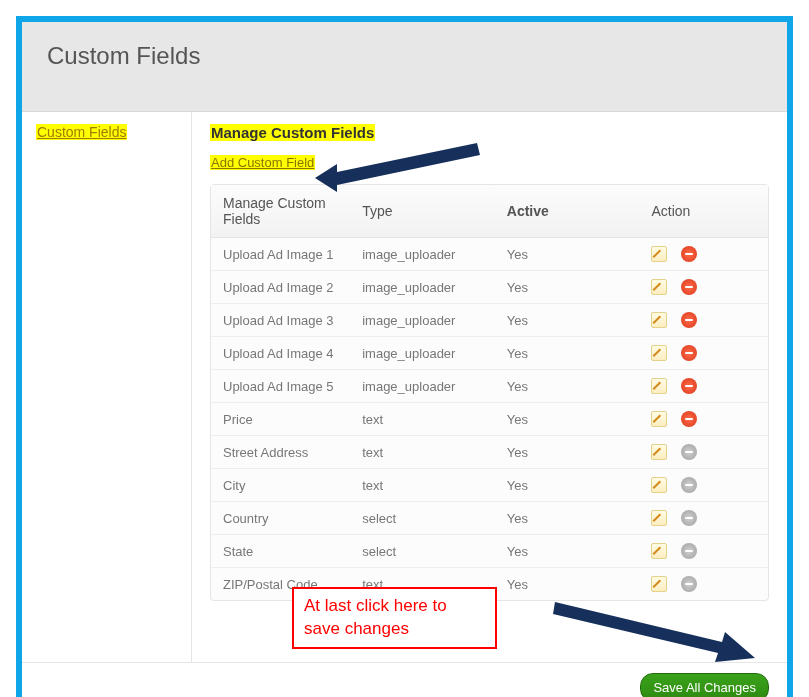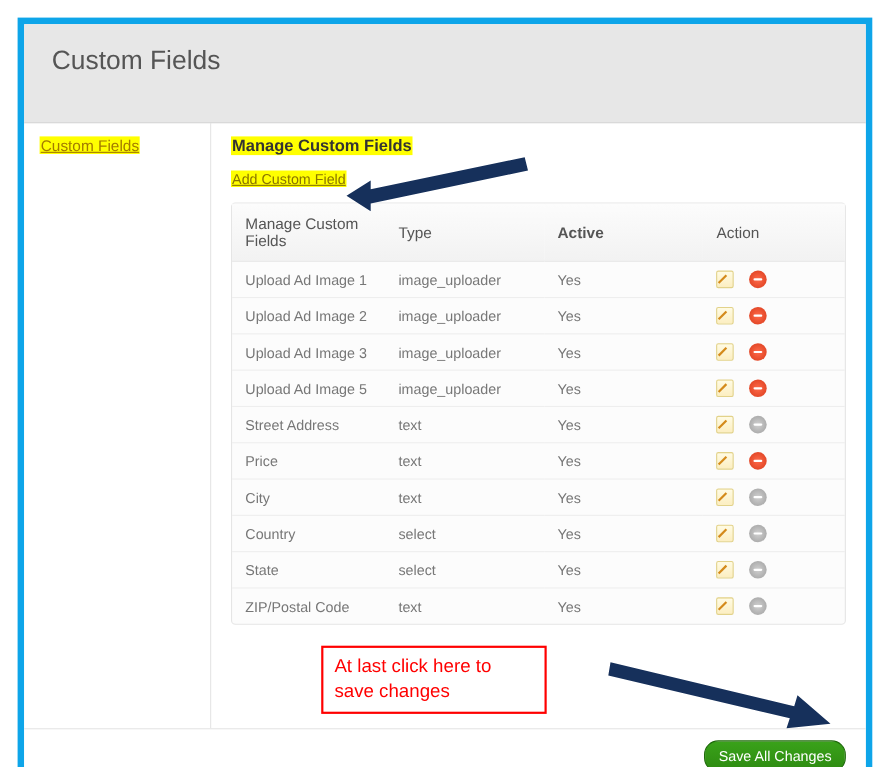--- a/index.html
+++ b/index.html
@@ -216,49 +216,60 @@
                 <td>image_uploader</td>
                 <td>Yes</td>
                 <td>
                   <div class="action-cell">
                     <span class="edit-icon"></span>
                     <span class="del-icon del-red"></span>
                   </div>
                 </td>
               </tr>
               <tr>
+                <td>Upload Ad Image 4</td>
+                <td>image_uploader</td>
+                <td>Yes</td>
+                <td>
+                  <div class="action-cell">
+                    <span class="edit-icon"></span>
+                    <span class="del-icon del-red"></span>
+                  </div>
+                </td>
+              </tr>
+              <tr>
                 <td>Upload Ad Image 5</td>
                 <td>image_uploader</td>
+                <td>Yes</td>
+                <td>
+                  <div class="action-cell">
+                    <span class="edit-icon"></span>
+                    <span class="del-icon del-red"></span>
+                  </div>
+                </td>
+              </tr>
+              <tr>
+                <td>Price</td>
+                <td>text</td>
                 <td>Yes</td>
                 <td>
                   <div class="action-cell">
                     <span class="edit-icon"></span>
                     <span class="del-icon del-red"></span>
                   </div>
                 </td>
               </tr>
               <tr>
                 <td>Street Address</td>
                 <td>text</td>
                 <td>Yes</td>
                 <td>
                   <div class="action-cell">
                     <span class="edit-icon"></span>
                     <span class="del-icon del-gray"></span>
-                  </div>
-                </td>
-              </tr>
-              <tr>
-                <td>Price</td>
-                <td>text</td>
-                <td>Yes</td>
-                <td>
-                  <div class="action-cell">
-                    <span class="edit-icon"></span>
-                    <span class="del-icon del-red"></span>
                   </div>
                 </td>
               </tr>
               <tr>
                 <td>City</td>
                 <td>text</td>
                 <td>Yes</td>
                 <td>
                   <div class="action-cell">
                     <span class="edit-icon"></span>

